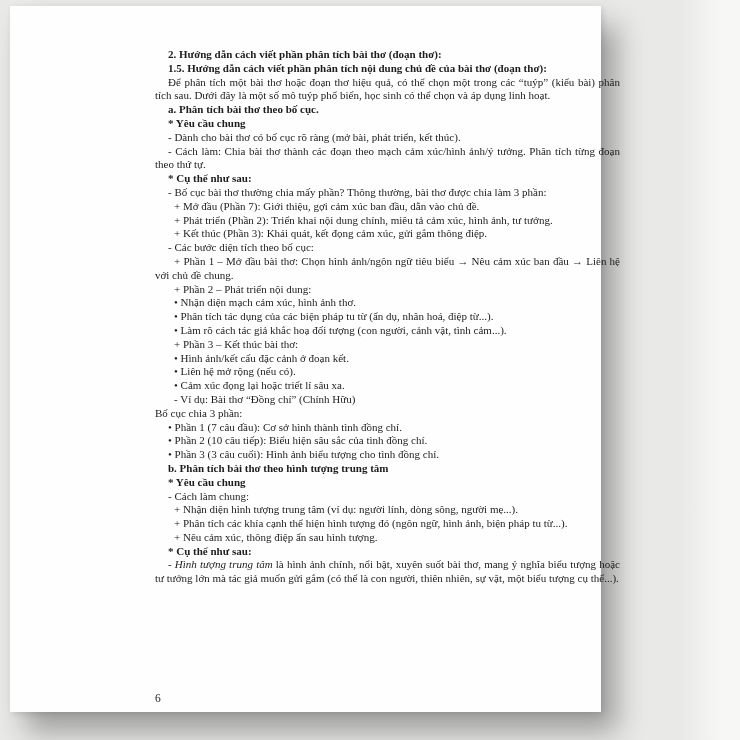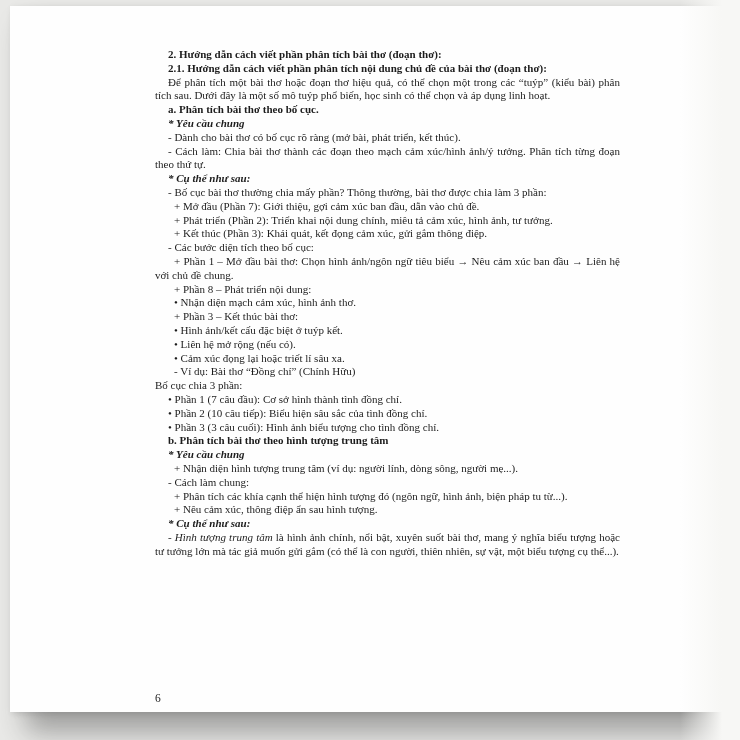--- a/index.html
+++ b/index.html
@@ -11,21 +11,21 @@
     height: 740px;
     background: #e9e9e7;
     font-family: "Liberation Serif", serif;
     position: relative;
     overflow: hidden;
   }
   .book-page {
     position: absolute;
     left: 10px;
     top: 6px;
-    width: 730px;
+    width: 591px;
     height: 706px;
     background: #fefefe;
     box-shadow: 16px 20px 26px rgba(40,40,40,0.38), 2px 2px 6px rgba(0,0,0,0.12);
   }
   .backdrop-right {
     position: absolute;
     right: 0; top: 0;
     width: 60px; height: 740px;
     background: linear-gradient(to right, rgba(255,255,255,0) 0%, #f7f7f5 70%);
     pointer-events: none;
@@ -35,68 +35,70 @@
     left: 145px;
     top: 42px;
     width: 465px;
     color: #1c1c1c;
     font-size: 11px;
     line-height: 13.8px;
     text-align: justify;
   }
   .para { margin: 0; }
   .s-bold { font-weight: bold; }
-  .s-bolditalic { font-weight: bold; font-style: italic; }
+  .s-bolditalic { font-weight: bold; }
   .s-normal { font-weight: normal; }
   .ind-0 { text-indent: 0; }
   .ind-1 { text-indent: 13px; }
   .ind-2 { text-indent: 19px; }
   .italic { font-style: italic; }
   .page-number {
     position: absolute;
     left: 145px;
     top: 686px;
     font-size: 11.5px;
     color: #222;
   }
 </style>
 </head>
 <body>
 
 <div class="book-page">
   <div class="page-content">
       <p class="para s-bold ind-1">2. Hướng dẫn cách viết phần phân tích bài thơ (đoạn thơ):</p>
-      <p class="para s-bold ind-1">2.1. Hướng dẫn cách viết phần phân tích nội dung chủ đề của bài thơ (đoạn thơ):</p>
+      <p class="para s-bold ind-1">1.5. Hướng dẫn cách viết phần phân tích nội dung chủ đề của bài thơ (đoạn thơ):</p>
       <p class="para s-normal ind-1">Để phân tích một bài thơ hoặc đoạn thơ hiệu quả, có thể chọn một trong các “tuýp” (kiểu bài) phân tích sau. Dưới đây là một số mô tuýp phổ biến, học sinh có thể chọn và áp dụng linh hoạt.</p>
       <p class="para s-bold ind-1">a. Phân tích bài thơ theo bố cục.</p>
       <p class="para s-bolditalic ind-1">* Yêu cầu chung</p>
       <p class="para s-normal ind-1">- Dành cho bài thơ có bố cục rõ ràng (mở bài, phát triển, kết thúc).</p>
       <p class="para s-normal ind-1">- Cách làm: Chia bài thơ thành các đoạn theo mạch cảm xúc/hình ảnh/ý tưởng. Phân tích từng đoạn theo thứ tự.</p>
       <p class="para s-bolditalic ind-1">* Cụ thể như sau:</p>
       <p class="para s-normal ind-1">- Bố cục bài thơ thường chia mấy phần? Thông thường, bài thơ được chia làm 3 phần:</p>
       <p class="para s-normal ind-2">+ Mở đầu (Phần 7): Giới thiệu, gợi cảm xúc ban đầu, dẫn vào chủ đề.</p>
       <p class="para s-normal ind-2">+ Phát triển (Phần 2): Triển khai nội dung chính, miêu tả cảm xúc, hình ảnh, tư tưởng.</p>
       <p class="para s-normal ind-2">+ Kết thúc (Phần 3): Khái quát, kết đọng cảm xúc, gửi gắm thông điệp.</p>
       <p class="para s-normal ind-1">- Các bước diện tích theo bố cục:</p>
       <p class="para s-normal ind-2">+ Phần 1 – Mở đầu bài thơ: Chọn hình ảnh/ngôn ngữ tiêu biểu → Nêu cảm xúc ban đầu → Liên hệ với chủ đề chung.</p>
-      <p class="para s-normal ind-2">+ Phần 8 – Phát triển nội dung:</p>
+      <p class="para s-normal ind-2">+ Phần 2 – Phát triển nội dung:</p>
       <p class="para s-normal ind-2">• Nhận diện mạch cảm xúc, hình ảnh thơ.</p>
+      <p class="para s-normal ind-2">• Phân tích tác dụng của các biện pháp tu từ (ẩn dụ, nhân hoá, điệp từ...).</p>
+      <p class="para s-normal ind-2">• Làm rõ cách tác giả khắc hoạ đối tượng (con người, cảnh vật, tình cảm...).</p>
       <p class="para s-normal ind-2">+ Phần 3 – Kết thúc bài thơ:</p>
-      <p class="para s-normal ind-2">• Hình ảnh/kết cấu đặc biệt ở tuýp kết.</p>
+      <p class="para s-normal ind-2">• Hình ảnh/kết cấu đặc cảnh ở đoạn kết.</p>
       <p class="para s-normal ind-2">• Liên hệ mở rộng (nếu có).</p>
       <p class="para s-normal ind-2">• Cảm xúc đọng lại hoặc triết lí sâu xa.</p>
       <p class="para s-normal ind-2">- Ví dụ: Bài thơ “Đồng chí” (Chính Hữu)</p>
       <p class="para s-normal ind-0">Bố cục chia 3 phần:</p>
       <p class="para s-normal ind-1">• Phần 1 (7 câu đầu): Cơ sở hình thành tình đồng chí.</p>
       <p class="para s-normal ind-1">• Phần 2 (10 câu tiếp): Biểu hiện sâu sắc của tình đồng chí.</p>
       <p class="para s-normal ind-1">• Phần 3 (3 câu cuối): Hình ảnh biểu tượng cho tình đồng chí.</p>
       <p class="para s-bold ind-1">b. Phân tích bài thơ theo hình tượng trung tâm</p>
       <p class="para s-bolditalic ind-1">* Yêu cầu chung</p>
+      <p class="para s-normal ind-1">- Cách làm chung:</p>
       <p class="para s-normal ind-2">+ Nhận diện hình tượng trung tâm (ví dụ: người lính, dòng sông, người mẹ...).</p>
-      <p class="para s-normal ind-1">- Cách làm chung:</p>
       <p class="para s-normal ind-2">+ Phân tích các khía cạnh thể hiện hình tượng đó (ngôn ngữ, hình ảnh, biện pháp tu từ...).</p>
       <p class="para s-normal ind-2">+ Nêu cảm xúc, thông điệp ẩn sau hình tượng.</p>
       <p class="para s-bolditalic ind-1">* Cụ thể như sau:</p>
       <p class="para s-normal ind-1"><span>- </span><span class="italic">Hình tượng trung tâm</span><span> là hình ảnh chính, nổi bật, xuyên suốt bài thơ, mang ý nghĩa biểu tượng hoặc tư tưởng lớn mà tác giả muốn gửi gắm (có thể là con người, thiên nhiên, sự vật, một biểu tượng cụ thể...).</span></p>
     </div>
   <div class="page-number">6</div>
 </div>
 <div class="backdrop-right"></div>
 
 </body></html>

